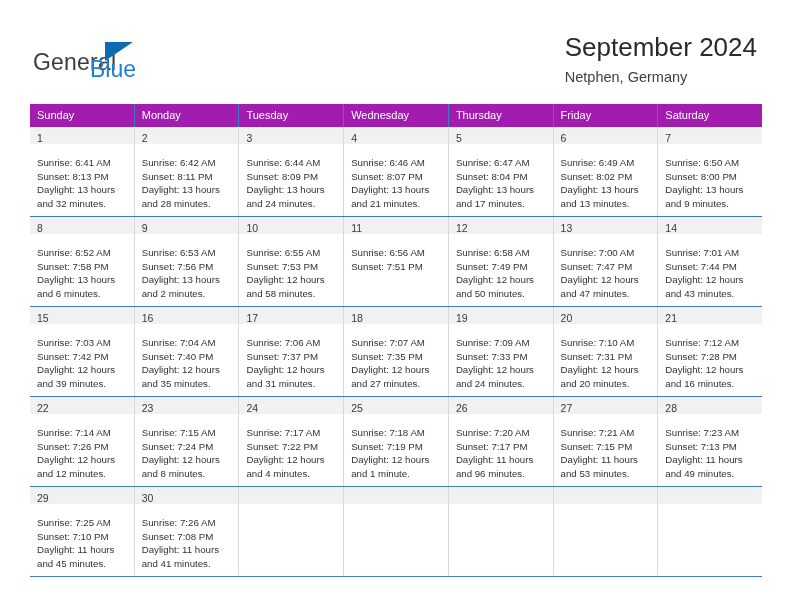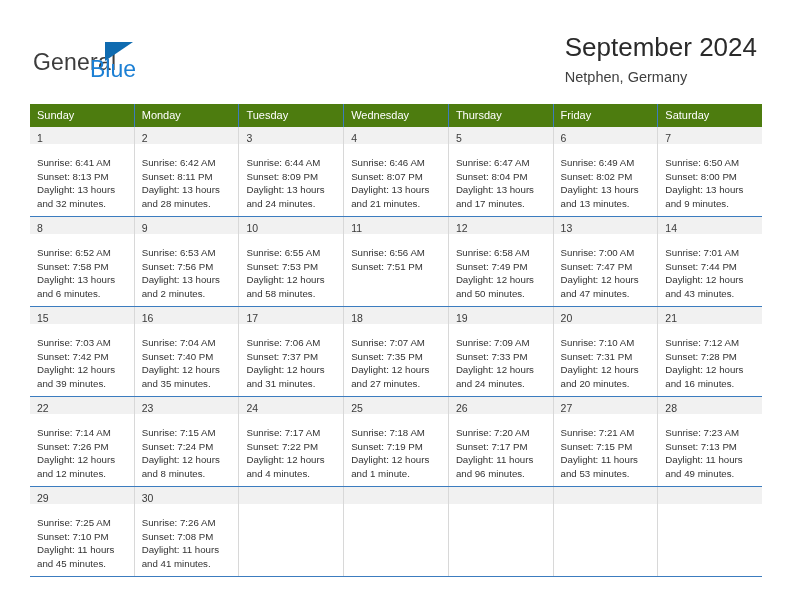--- a/index.html
+++ b/index.html
@@ -90,21 +90,21 @@
   .calendar {
     position: absolute;
     left: 30px;
     top: 104px;
     width: 732px;
   }
 
   .weekday-row {
     display: flex;
     width: 100%;
-    background: #4d7c0f;
+    background: #a21caf;
   }
   .weekday-cell {
     flex: 1 1 0;
     box-sizing: border-box;
     padding: 4px 0 5px 7px;
     color: #ffffff;
     font-size: 11px;
     line-height: 14px;
     white-space: nowrap;
     border-right: 1px solid #3c7cbf;

